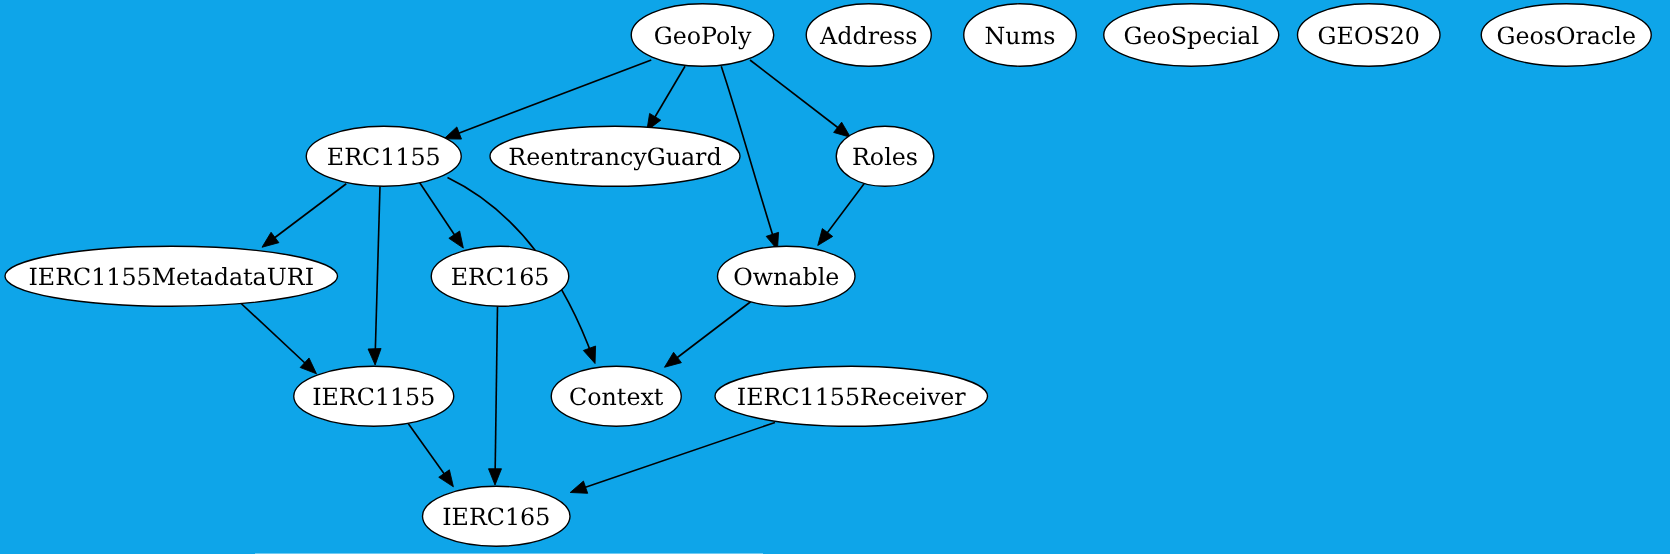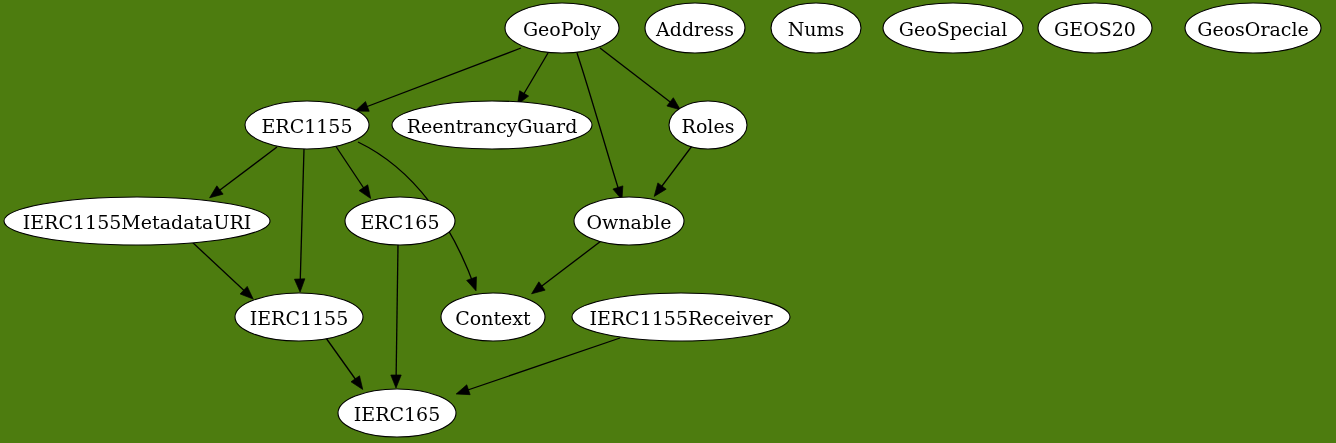--- a/index.html
+++ b/index.html
@@ -7,21 +7,21 @@
     padding: 0;
     background: #ffffff;
   }
   body {
     font-family: "DejaVu Serif", "Liberation Serif", serif;
   }
   #graph-canvas {
     position: relative;
     width: 1336px;
     height: 443px;
-    background: #4d7c0f;
+    background: #0ea5e9;
     overflow: hidden;
   }
   #graph-svg {
     position: absolute;
     top: 0;
     left: 0;
     width: 1336px;
     height: 443px;
     display: block;
   }

